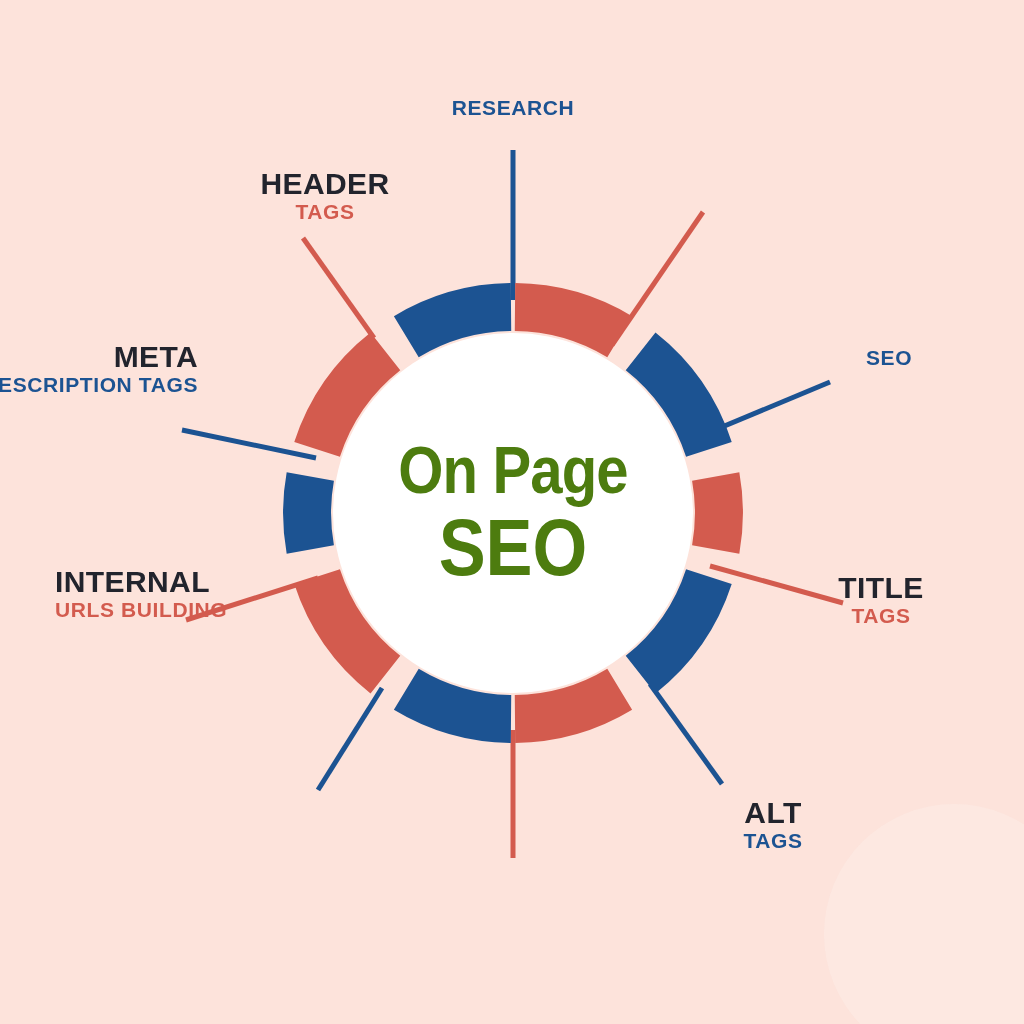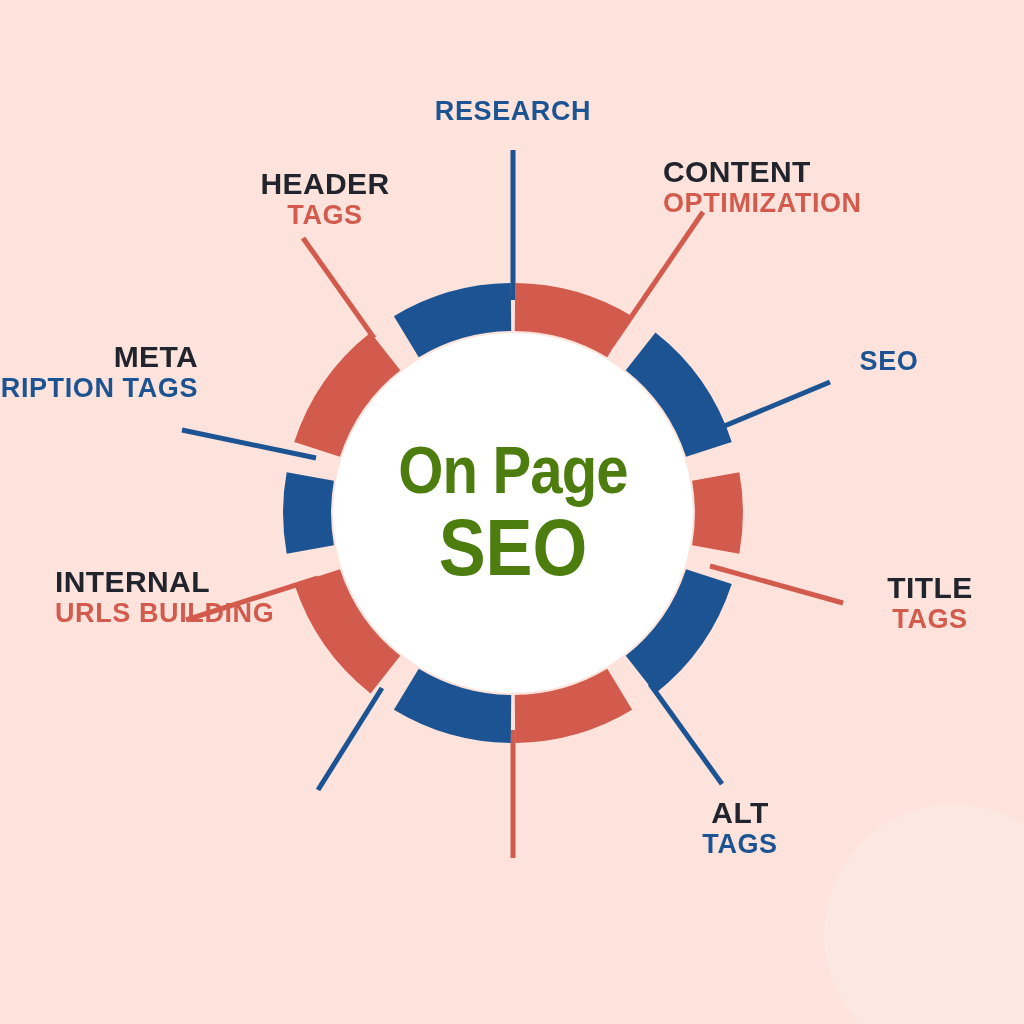--- a/index.html
+++ b/index.html
@@ -46,21 +46,21 @@
   .label .l1 {
     display: block;
     color: #22242D;
     font-weight: 700;
     font-size: 30px;
     letter-spacing: 0.4px;
   }
   .label .l2 {
     display: block;
     font-weight: 700;
-    font-size: 27px;
+    font-size: 21px;
     letter-spacing: 0.6px;
     margin-top: 2px;
   }
   .label.blue .l2 { color: #1C5392; }
   .label.red  .l2 { color: #D35B4E; }
 
   .align-right { text-align: right; }
   .align-left  { text-align: left; }
   .align-center{ text-align: center; }
 
@@ -134,35 +134,31 @@
 
   <div class="center-title">
     <span class="t1">On Page</span>
     <span class="t2">SEO</span>
   </div>
 
   <div class="label blue align-center" style="left:513px; top:95px; transform:translateX(-50%);">
     <span class="l2">RESEARCH</span>
   </div>
 
-  <div class="label red align-left" style="left:663px; top:156px;">
-    <span class="l1">CONTENT</span>
-    <span class="l2">OPTIMIZATION</span>
-  </div>
 
   <div class="label blue align-center" style="left:889px; top:345px; transform:translateX(-50%);">
     <span class="l2">SEO</span>
   </div>
 
-  <div class="label red align-center" style="left:930px; top:572px; transform:translateX(-50%);">
+  <div class="label red align-center" style="left:881px; top:572px; transform:translateX(-50%);">
     <span class="l1">TITLE</span>
     <span class="l2">TAGS</span>
   </div>
 
-  <div class="label blue align-center" style="left:740px; top:797px; transform:translateX(-50%);">
+  <div class="label blue align-center" style="left:773px; top:797px; transform:translateX(-50%);">
     <span class="l1">ALT</span>
     <span class="l2">TAGS</span>
   </div>
 
 
 
   <div class="label red align-left" style="left:15px; top:566px;margin-left:40px;">
     <span class="l1">INTERNAL</span>
     <span class="l2">URLS BUILDING</span>
   </div>

